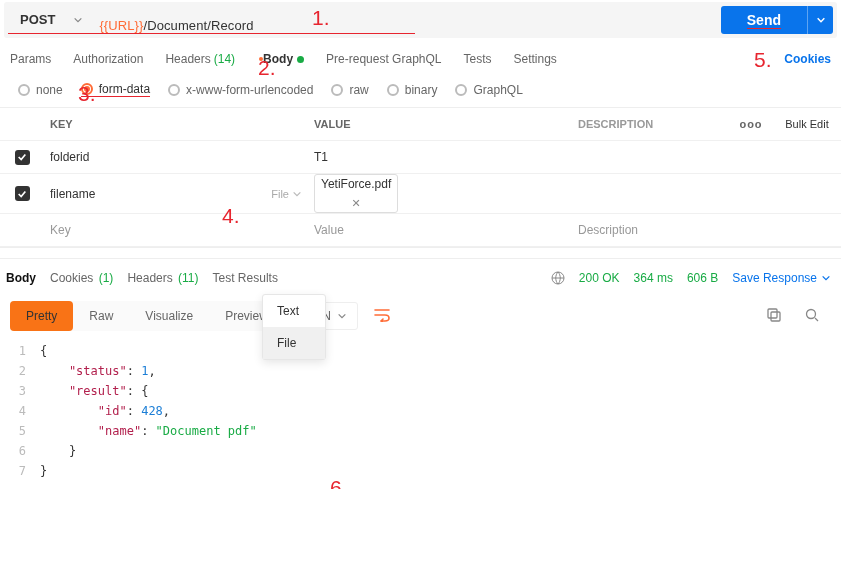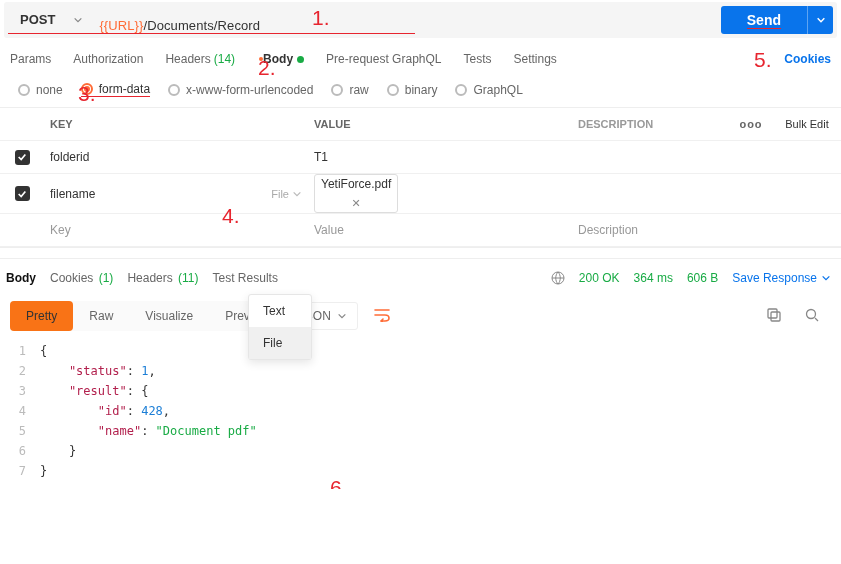--- a/index.html
+++ b/index.html
@@ -79,21 +79,21 @@
 
 <div class="topbar">
   <div class="method red-under">
     <span class="method-label">POST</span>
     <svg class="method-chev" viewBox="0 0 12 12">
           <path d="M2 4 L6 8 L10 4" fill="none" stroke="#888" stroke-width="1.5"></path>
         </svg>
   </div>
   <div class="url-input red-under" style="display:flex;align-items:flex-end;">
     <span class="url-prefix">{{URL}}</span>
-        <span class="url-path">/Documents/Record</span>
+        <span class="url-path">/Document/Record</span>
   </div>
   <div style="flex:1"></div>
   <div class="send-wrap">
     <button class="send-btn">
           <span class="red-under">Send</span>
         </button>
     <div class="send-chev">
       <svg class="chev-svg" viewBox="0 0 12 12">
             <path d="M2 4 L6 8 L10 4" fill="none" stroke="#fff" stroke-width="1.8"></path>
           </svg>
@@ -204,21 +204,21 @@
   <div class="grid-row">
     <div class="col-chk"></div>
     <div class="col-key placeholder">Key</div>
     <div class="col-val placeholder">Value</div>
     <div class="col-desc placeholder">Description</div>
     <div class="col-extra"></div>
         <div class="col-bulk"></div>
   </div>
 </div>
 
-<div class="popup" style="left:248px; top:292px;">
+<div class="popup" style="left:262px; top:292px;">
   <div class="popup-item">Text</div>
   <div class="popup-item sel">File</div>
 </div>
 
 <div class="resp-tabs">
   <span class="resp-tab active">Body</span>
   <span class="resp-tab"><span>Cookies</span> <span class="count">(1)</span></span>
   <span class="resp-tab"><span>Headers</span> <span class="count">(11)</span></span>
   <span class="resp-tab">Test Results</span>
   <div class="resp-right">

